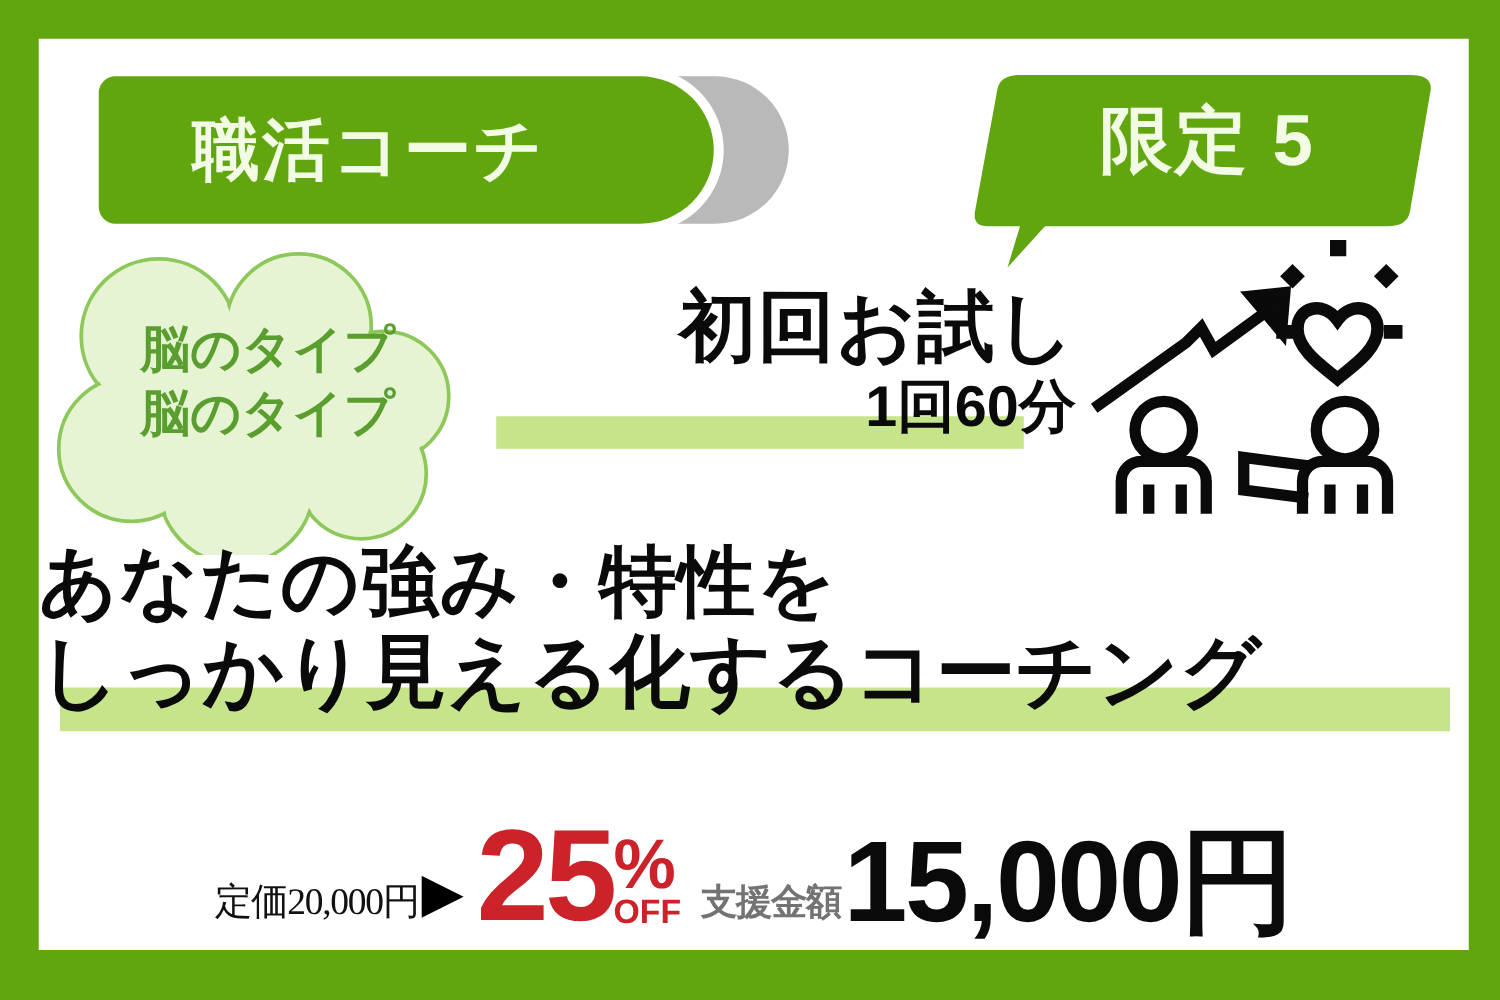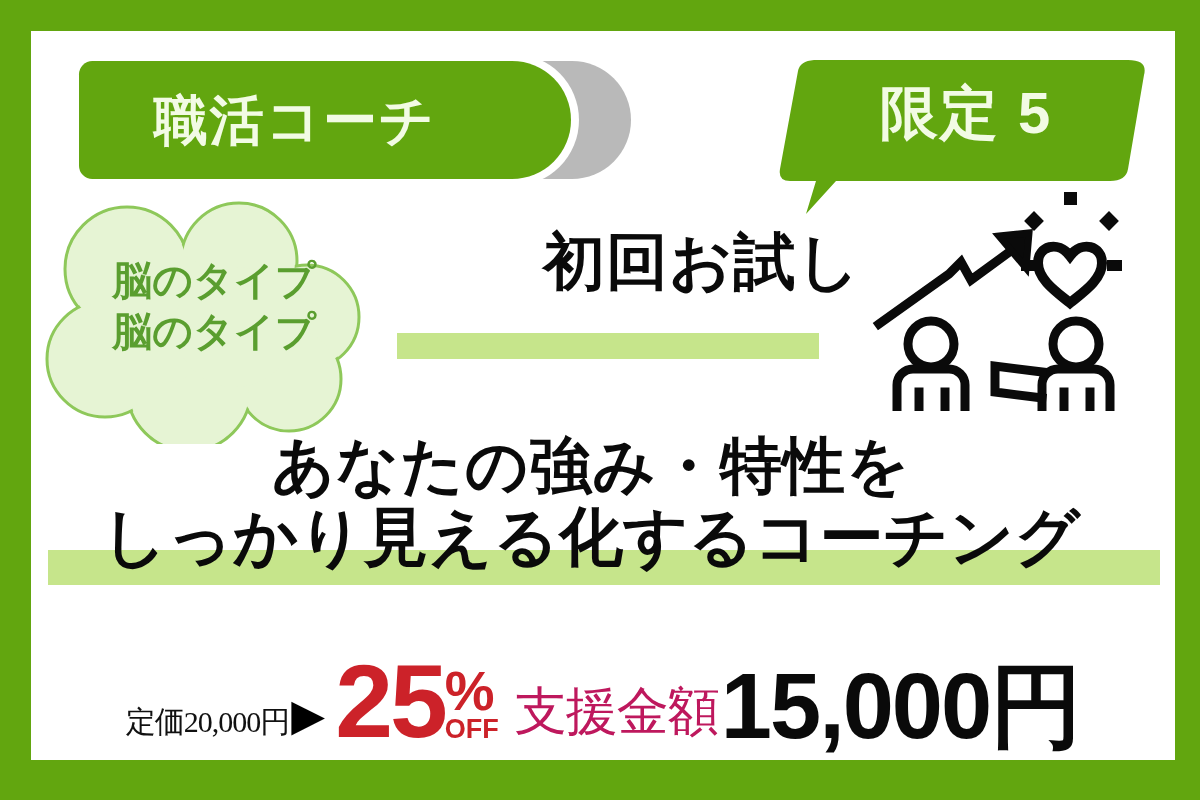--- a/index.html
+++ b/index.html
@@ -177,21 +177,20 @@
     width: 280px;
     height: 235px;
   }
 
   
   .headline {
     position: absolute;
     left: 0px;
     top: 400px;
     width: 1120px;
-    text-align: center;
   }
   .headline-l1 {
     color: #0a0a0a;
     font-size: 62px;
     font-weight: bold;
     line-height: 1.12;
     letter-spacing: 1px;
   }
   .headline-l2-wrap {
     position: relative;
@@ -267,23 +266,23 @@
     font-weight: bold;
     line-height: 0.8;
   }
   .discount-off {
     font-size: 27px;
     font-weight: bold;
     letter-spacing: 0px;
     margin-top: 2px;
   }
   .support-label {
-    color: #be185d;
-    font-size: 52px;
-    font-weight: normal;
+    color: #737373;
+    font-size: 29px;
+    font-weight: bold;
     line-height: 1;
     padding-bottom: 14px;
     padding-left: 16px;
     letter-spacing: -1px;
   }
   .support-amount {
     color: #0a0a0a;
     font-size: 92px;
     font-weight: bold;
     line-height: 0.88;
@@ -338,20 +337,21 @@
       <div class="cloud-text">
         <div>脳のタイプ</div>
         <div>脳のタイプ</div>
       </div>
     </div>
 
     <div class="trial-block">
       <div class="trial-title">初回お試し</div>
       <div class="trial-sub-wrap">
         <div class="trial-hl"></div>
+        <div class="trial-sub">1回60分</div>
       </div>
     </div>
 
     <svg class="illus" viewBox="0 0 280 235">
       <g fill="none" stroke="#0a0a0a" stroke-width="9" stroke-linecap="square" stroke-linejoin="miter">
 
         <path d="M 8 148 L 78 98 L 90 86 L 100 104 L 152 66"></path>
         <path d="M 128 60 L 158 57 L 155 92 Z" fill="#0a0a0a" stroke-width="7"></path>
 
         <path d="M 199 80 c -12 -16 -32 -10 -32 7 c 0 17 20 30 32 40 c 12 -10 32 -23 32 -40 c 0 -17 -20 -23 -32 -7 z" stroke-width="10"></path>

